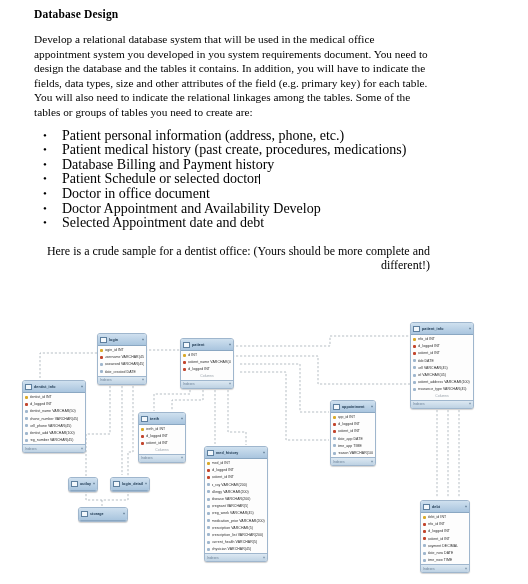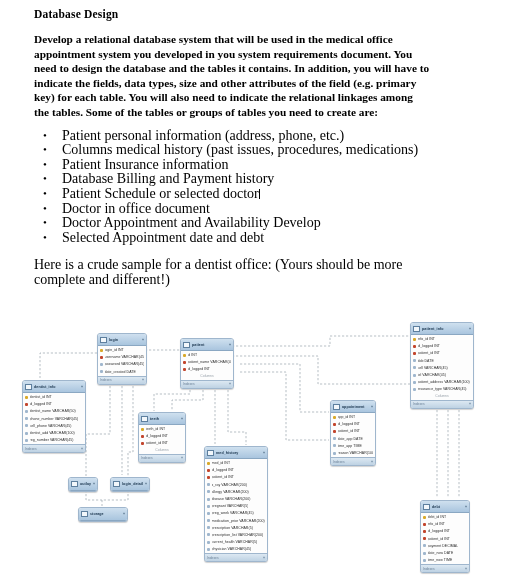--- a/index.html
+++ b/index.html
@@ -4,26 +4,26 @@
 <style>
   html,body{margin:0;padding:0;}
   body{
     width:528px;height:584px;background:#ffffff;overflow:hidden;
     font-family:"Liberation Serif", serif;color:#000;
   }
   .page{position:relative;width:528px;height:584px;}
 
   .doc{position:absolute;left:0;top:0;width:452px;padding:0 22px 0 34px;box-sizing:border-box;}
   .doc-title{font-weight:bold;font-size:11.5px;line-height:13px;margin:8px 0 0 0;letter-spacing:.2px;}
-  .doc-para{font-size:11.3px;line-height:14.6px;margin:11px 0 0 0;text-align:left;font-weight:bold;}
+  .doc-para{font-size:11.3px;line-height:14.6px;margin:11px 0 0 0;text-align:left;}
   .bullets{list-style:none;margin:9px 0 0 0;padding:0;}
   .bullets li{position:relative;font-size:14px;line-height:14.6px;padding-left:28px;}
   .bullets li:before{content:"\2022";position:absolute;left:9px;top:-1px;font-size:11px;}
   .caret{display:inline-block;width:1px;height:10px;background:#000;vertical-align:-1px;margin-left:0px;}
-  .doc-para2{font-size:14px;line-height:14.6px;margin:13px 0 0 0;}
+  .doc-para2{font-size:12px;line-height:14.6px;margin:13px 0 0 0;text-align:right;}
 
   
   .erd{position:absolute;left:0;top:312px;width:528px;height:272px;}
   svg.links{position:absolute;left:0;top:0;width:528px;height:272px;}
 
   .tbl{position:absolute;background:#fbfcfd;border:1px solid #9fb6cd;border-radius:3px;
        box-shadow:0 1px 1px rgba(0,0,0,.18);overflow:hidden;}
   .tbl .hd{
     display:flex;align-items:center;gap:2px;height:8px;padding:1.5px 2px;
     background:linear-gradient(#cfe0ef,#a9c5de);
@@ -51,22 +51,21 @@
 </head>
 <body>
 
 <div class="page">
 
   <div class="doc">
     <div class="doc-title">Database Design</div>
     <p class="doc-para">Develop a relational database system that will be used in the medical office appointment system you developed in you system requirements document. You need to design the database and the tables it contains. In addition, you will have to indicate the fields, data types, size and other attributes of the field (e.g. primary key) for each table. You will also need to indicate the relational linkages among the tables. Some of the tables or groups of tables you need to create are:</p>
     <ul class="bullets" id="bullet-list">
         <li><span>Patient personal information (address, phone, etc.)</span></li>
-        <li><span>Columns medical history (past issues, procedures, medications)</span></li>
-        <li><span>Patient Insurance information</span></li>
+        <li><span>Patient medical history (past create, procedures, medications)</span></li>
         <li><span>Database Billing and Payment history</span></li>
         <li><span>Patient Schedule or selected doctor</span><span class="caret"></span></li>
         <li><span>Doctor in office document</span></li>
         <li><span>Doctor Appointment and Availability Develop</span></li>
         <li><span>Selected Appointment date and debt</span></li>
       </ul>
     <p class="doc-para2">Here is a crude sample for a dentist office: (Yours should be more complete and different!)</p>
   </div>
 
   <div class="erd">

